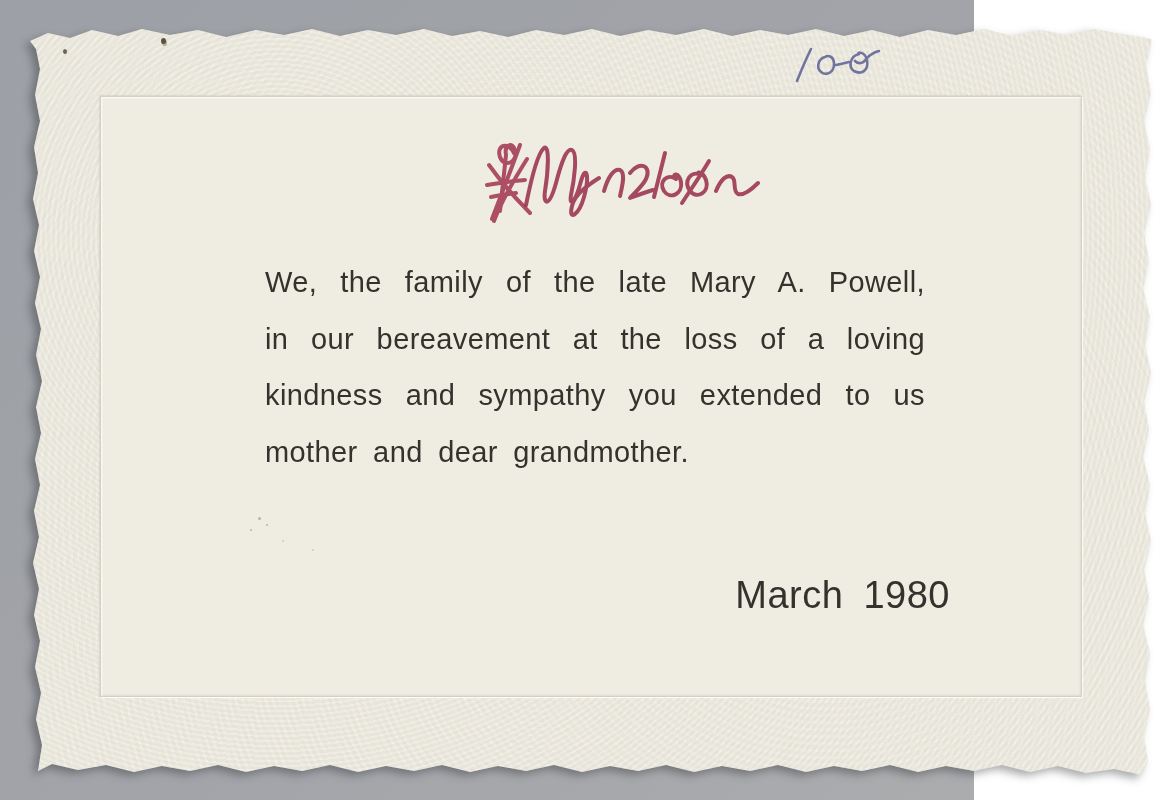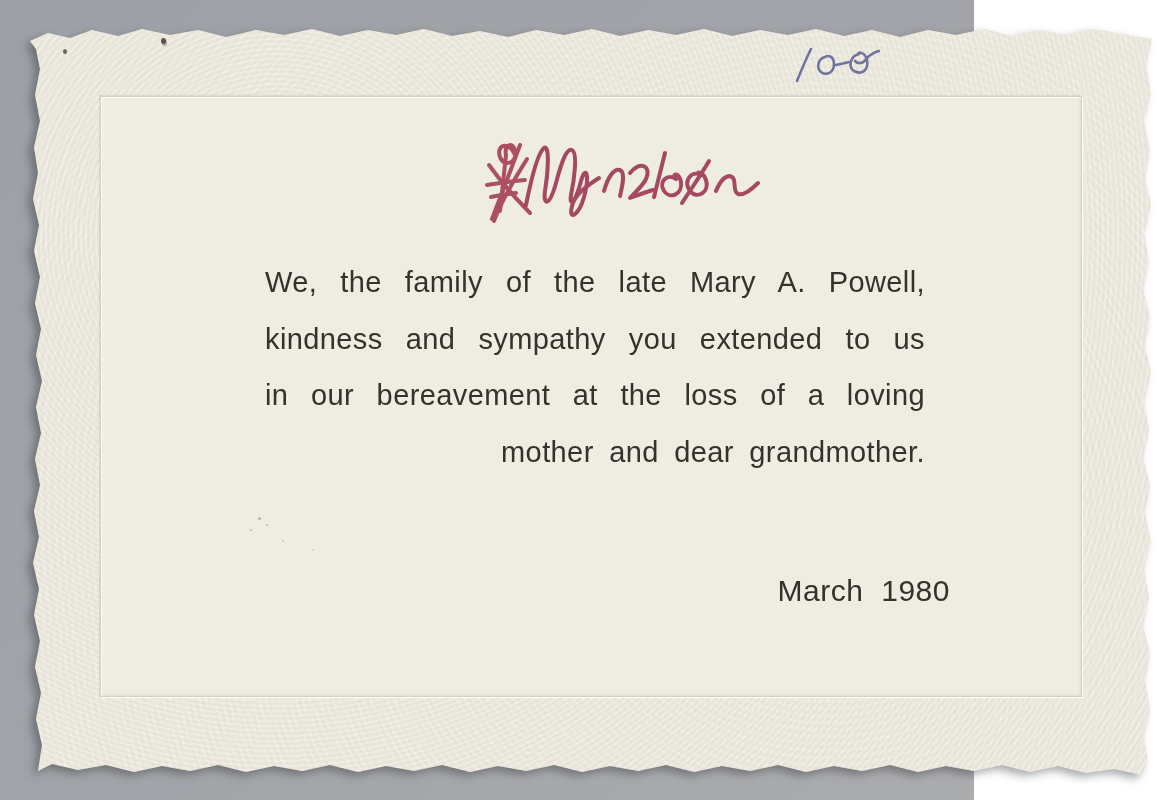--- a/index.html
+++ b/index.html
@@ -57,25 +57,25 @@
   }
 
   .text-block {
     position:absolute; left:235px; top:229px; width:660px;
     color:#34322d; font-size:29px; letter-spacing:0.4px;
   }
   .text-block .line { height:56.5px; line-height:56.5px; white-space:nowrap; }
   .text-block .line.justify {
     text-align:justify; text-align-last:justify; white-space:normal;
   }
-  .text-block .line.center { text-align:right; word-spacing:7px; white-space:normal; }
+  .text-block .line.center { text-align:left; word-spacing:7px; white-space:normal; }
 
   .date-line {
     position:absolute; top:549px; right:202px;
-    color:#34322d; font-size:30px; letter-spacing:0.5px; word-spacing:9px;
+    color:#34322d; font-size:38px; letter-spacing:0.5px; word-spacing:9px;
   }
 
   .scribble { position:absolute; left:450px; top:108px; }
   .hand-number { position:absolute; left:753px; top:16px; }
 
   .speck { position:absolute; border-radius:50%; }
   .speck-a { left:33px; top:24px; width:4px; height:5px; background:#6f6350; }
   .speck-b { left:131px; top:13px; width:5px; height:6px; background:#5c5142; box-shadow:1px 2px 0 rgba(120,108,88,0.5); }
   .smudge-dot { position:absolute; width:3px; height:3px; border-radius:50%; background:rgba(125,115,102,0.45); }
 </style>
@@ -122,22 +122,22 @@
           <path d="M 14 40 C 18 30, 23 18, 28 8"></path>
           <path d="M 42 16 C 35 18, 33 27, 38 31 C 43 35, 51 32, 51 23 C 51 15, 45 14, 42 16"></path>
           <path d="M 53 24 C 58 23, 62 22, 66 21"></path>
           <path d="M 76 13 C 67 15, 65 26, 71 30 C 78 34, 86 30, 84 19 C 82 10, 73 11, 76 13"></path>
           <path d="M 72 20 C 76 24, 81 22, 84 17 C 88 13, 92 11, 96 10"></path>
         </g>
       </svg>
 
       <div class="text-block">
         <div class="line justify">We, the family of the late Mary A. Powell,</div>
+        <div class="line justify">in our bereavement at the loss of a loving</div>
         <div class="line justify">kindness and sympathy you extended to us</div>
-        <div class="line justify">in our bereavement at the loss of a loving</div>
         <div class="line center">mother and dear grandmother.</div>
       </div>
 
       <div class="date-line">March 1980</div>
 
     </div>
   </div>
 </div>
 
 </body></html>

